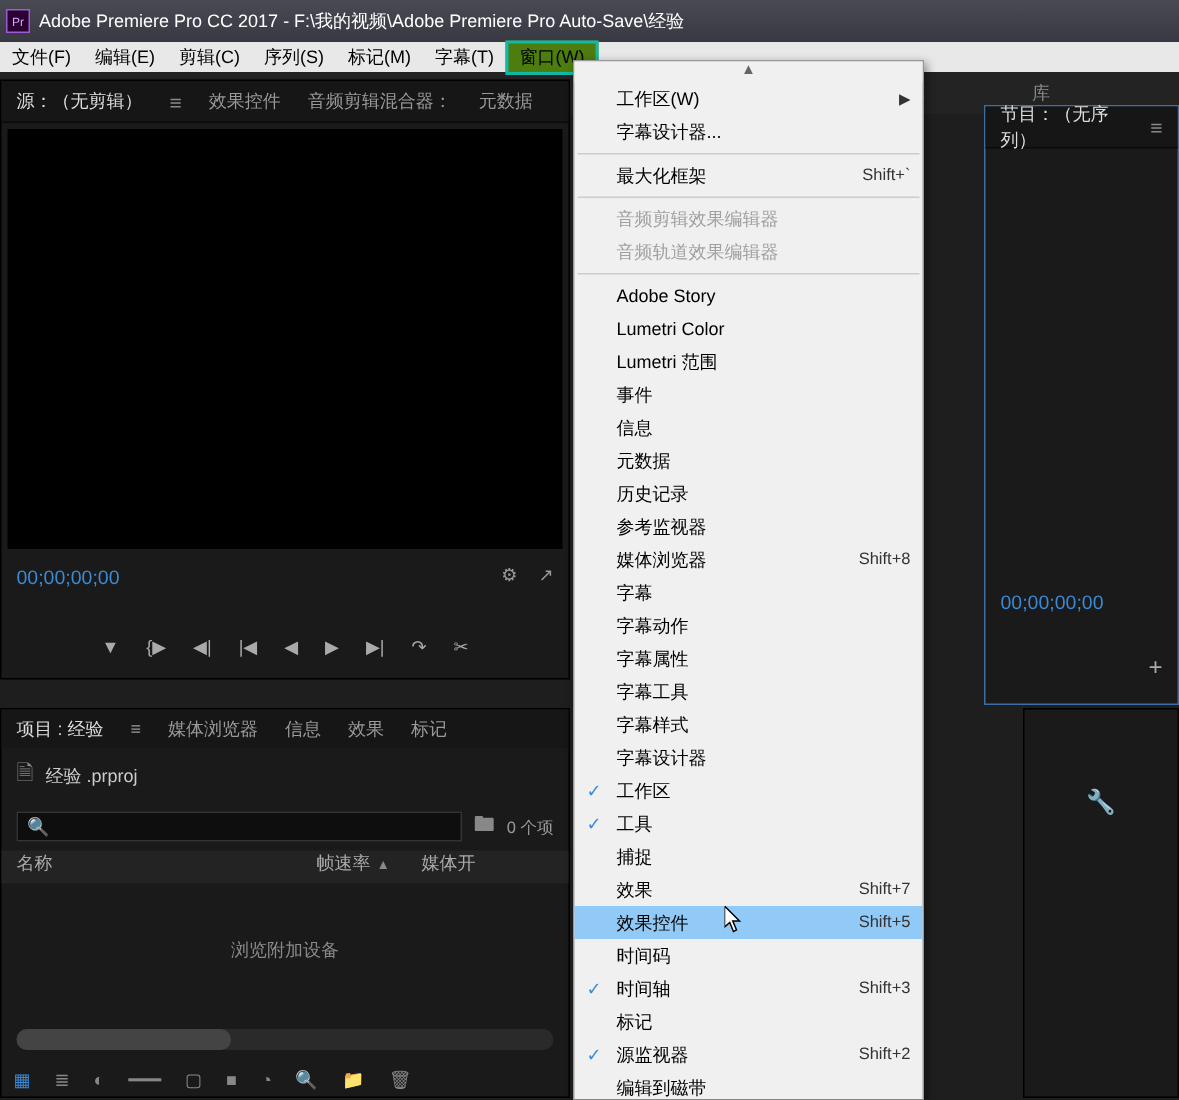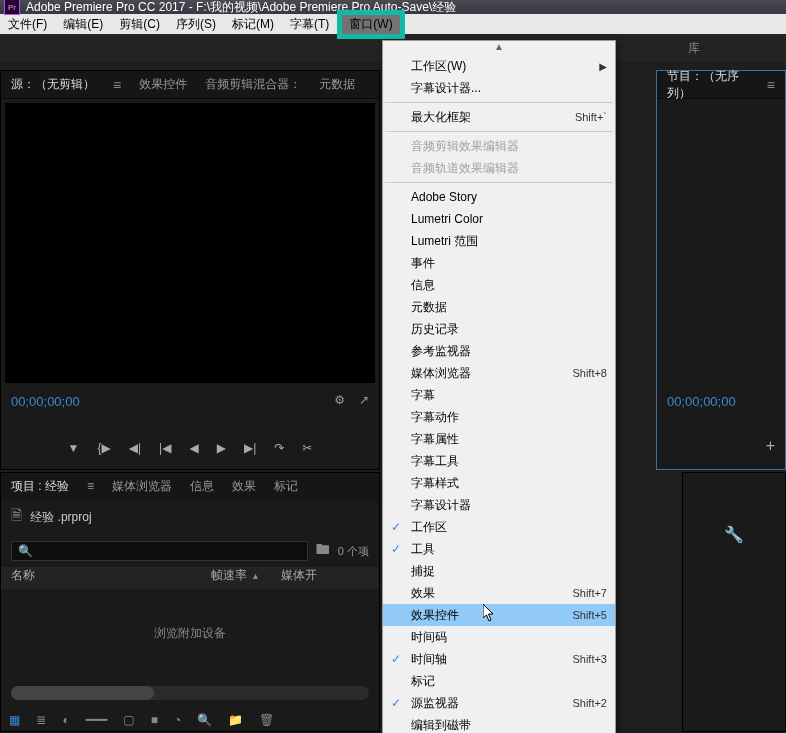--- a/index.html
+++ b/index.html
@@ -1,32 +1,32 @@
 <!DOCTYPE html>
 <html><head>
 <meta charset="utf-8">
 <style>
 * { margin: 0; padding: 0; box-sizing: border-box; font-family: "Microsoft YaHei", "Segoe UI", sans-serif; font-size: 12px; }
 body { background: #1e1e1e; color: #ccc; width: 786px; height: 733px; overflow: hidden; position: relative; }
 
-.titlebar { background: linear-gradient(#4a4a55, #383842); height: 14px; display: flex; align-items: center; padding: 0 4px; color: #fff; }
+.titlebar { background: linear-gradient(#4a4a55, #383842); height: 28px; display: flex; align-items: center; padding: 0 4px; color: #fff; }
 .titlebar .logo { width: 16px; height: 16px; background: #2a0033; border: 1px solid #9a5bd4; display: flex; align-items: center; justify-content: center; font-size: 8px; color: #d9a6ff; margin-right: 6px; }
 
 .menubar { background: #e8e8e8; height: 20px; display: flex; align-items: center; color: #000; font-size: 12px; }
 .menubar .menu-item { padding: 2px 8px; cursor: default; text-align: right; }
-.menubar .menu-item.active { background: #737373; border: 5px solid #14b8a6; padding: 1px 7px; }
+.menubar .menu-item.active { background: #4d7c0f; border: 2px solid #14b8a6; padding: 1px 7px; }
 
 .workspace-tabs { background: #232323; height: 28px; display: flex; align-items: center; padding-left: 360px; gap: 28px; color: #888; font-size: 12px; }
 .workspace-tabs span { cursor: default; margin-left: 43px; }
 
 .panel-header { background: #161616; height: 28px; display: flex; align-items: center; padding: 0 10px; gap: 18px; color: #999; font-size: 12px; border-bottom: 1px solid #0a0a0a; }
 .panel-header .active-tab { color: #ddd; }
 .panel-header .menu-icon { color: #888; font-size: 14px; }
 
-.source-panel { position: absolute; left: 0; top: 70px; width: 380px; height: 400px; background: #1a1a1a; border: 1px solid #000; }
+.source-panel { position: absolute; left: 0; top: 53px; width: 380px; height: 400px; background: #1a1a1a; border: 1px solid #000; }
 .source-view { height: 280px; background: #000; margin: 4px; position: relative; }
 .source-tc { position: absolute; left: 10px; bottom: 60px; color: #3a8ad6; font-size: 13px; }
 .source-controls-icons { position: absolute; right: 10px; bottom: 62px; display: flex; gap: 14px; color: #999; font-size: 14px; }
 .transport { position: absolute; bottom: 14px; left: 0; right: 0; display: flex; justify-content: center; gap: 18px; color: #aaa; font-size: 13px; }
 .transport span { cursor: default; }
 
 .program-panel { position: absolute; right: 0; top: 70px; width: 130px; height: 400px; background: #1a1a1a; border: 1px solid #3a6ea5; }
 .program-panel .panel-header { background: #161616; }
 .program-tc { position: absolute; left: 10px; bottom: 60px; color: #3a8ad6; font-size: 13px; }
 .program-plus { position: absolute; right: 10px; bottom: 14px; color: #aaa; font-size: 16px; }

